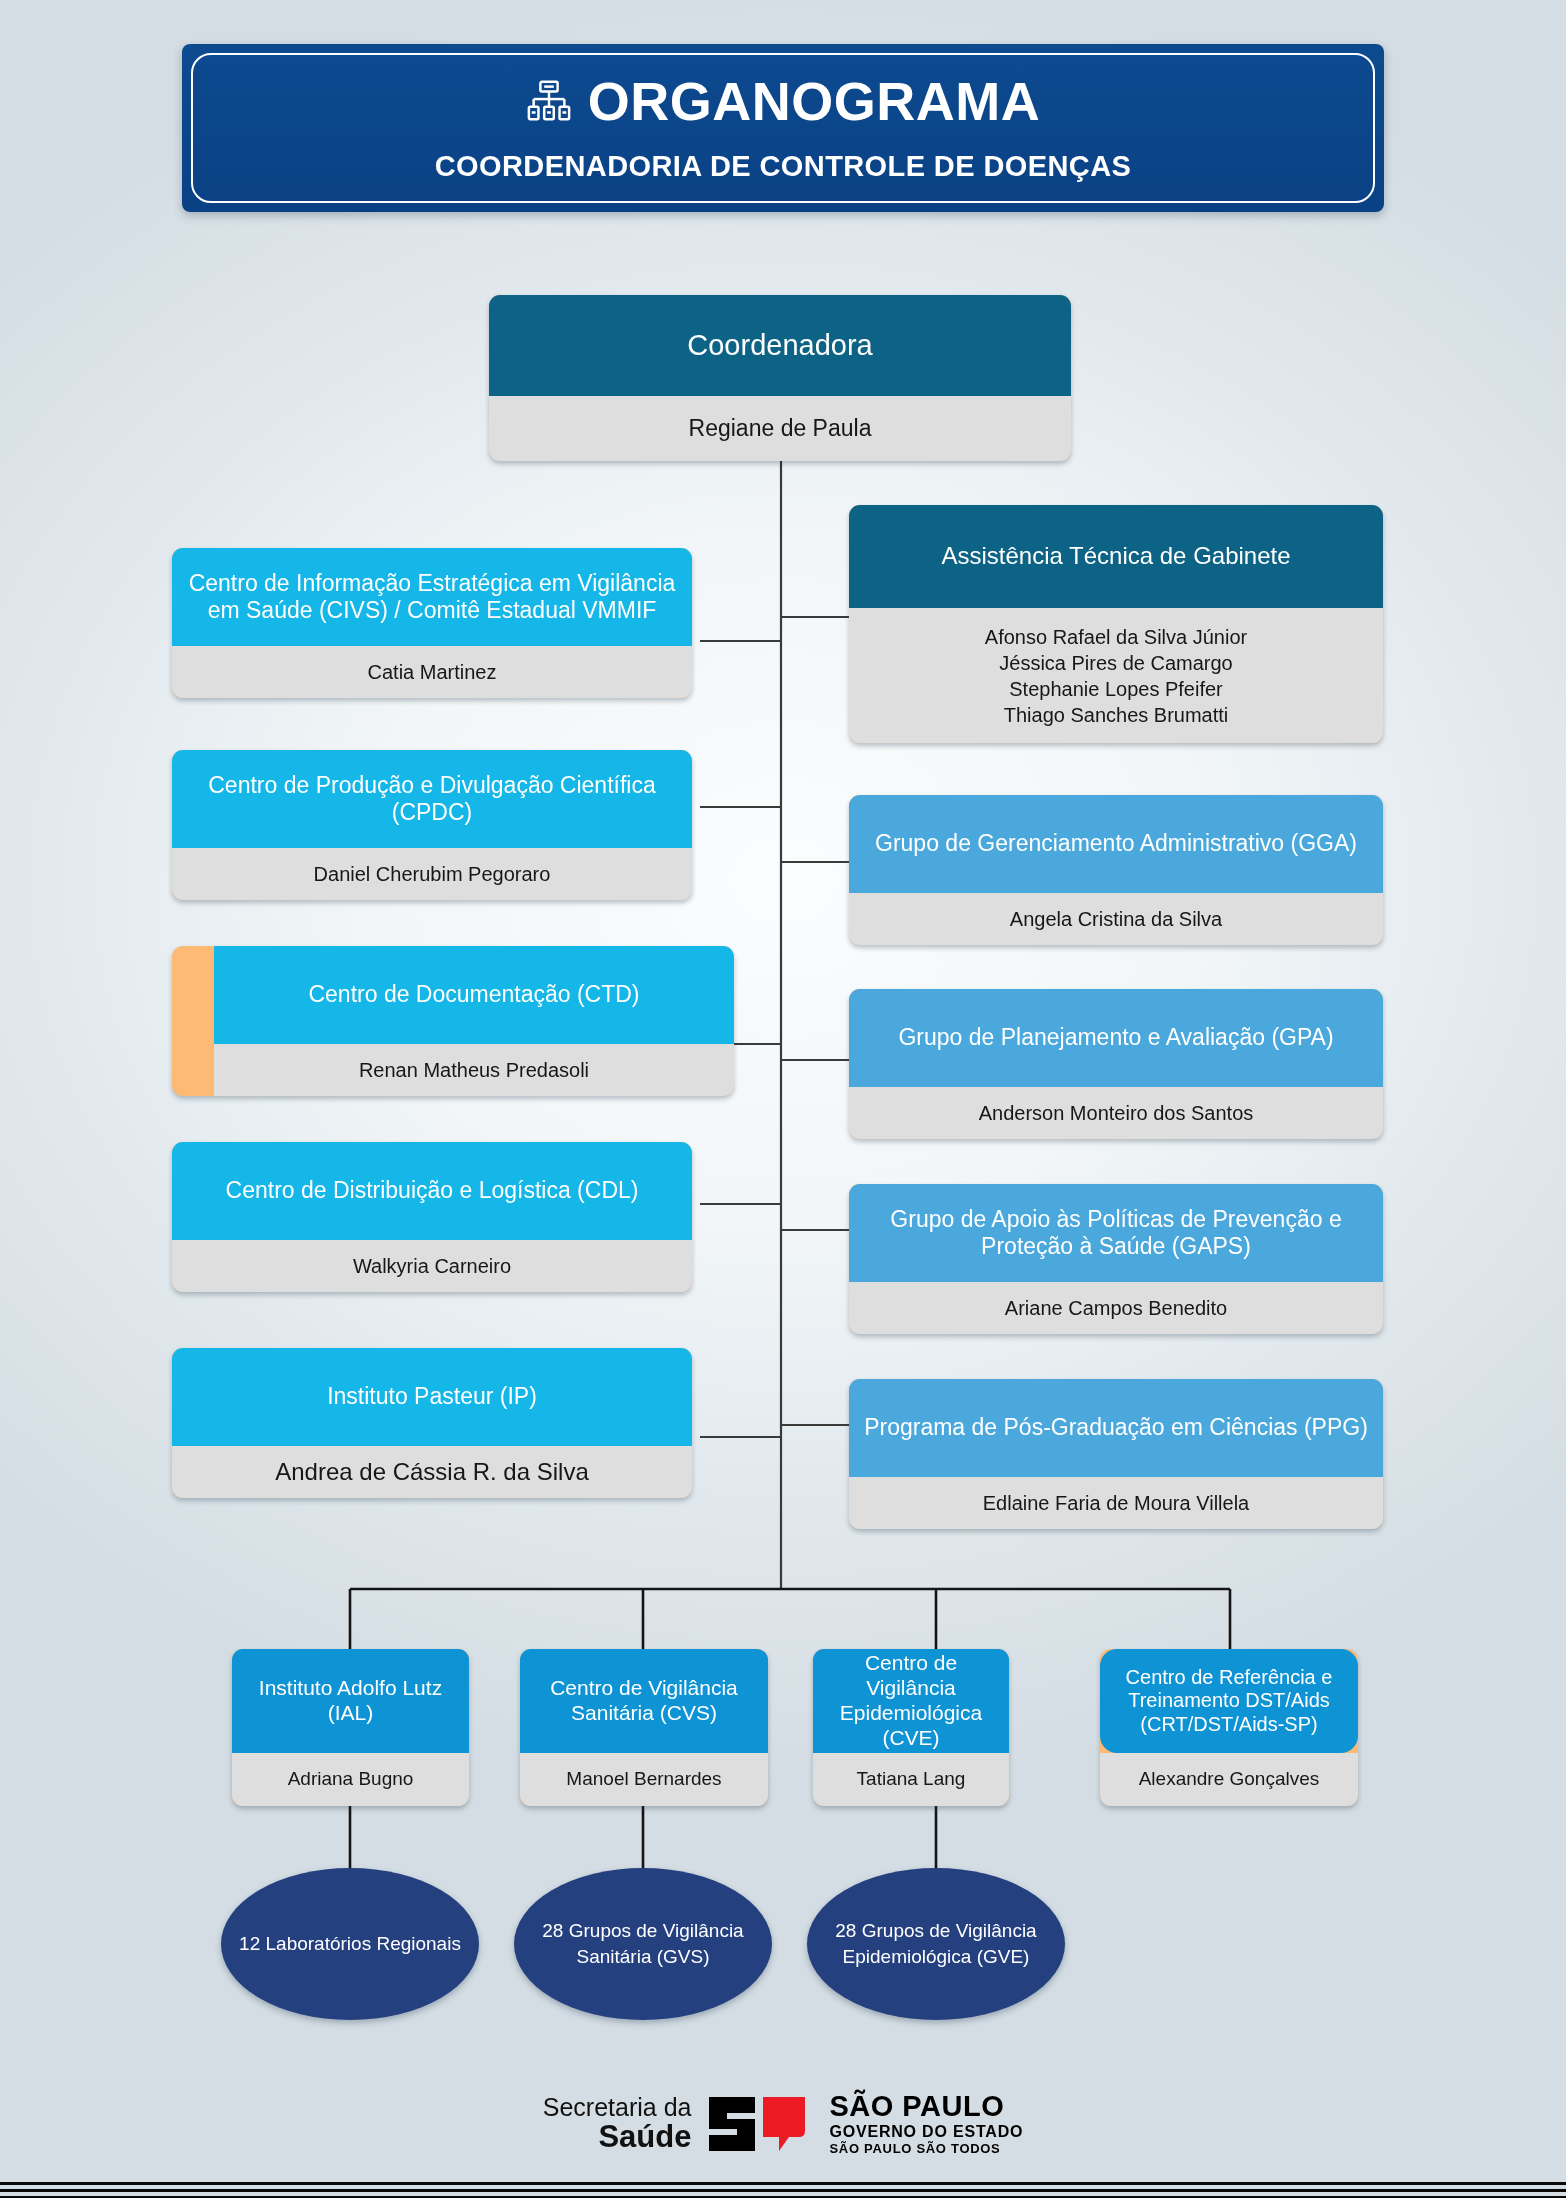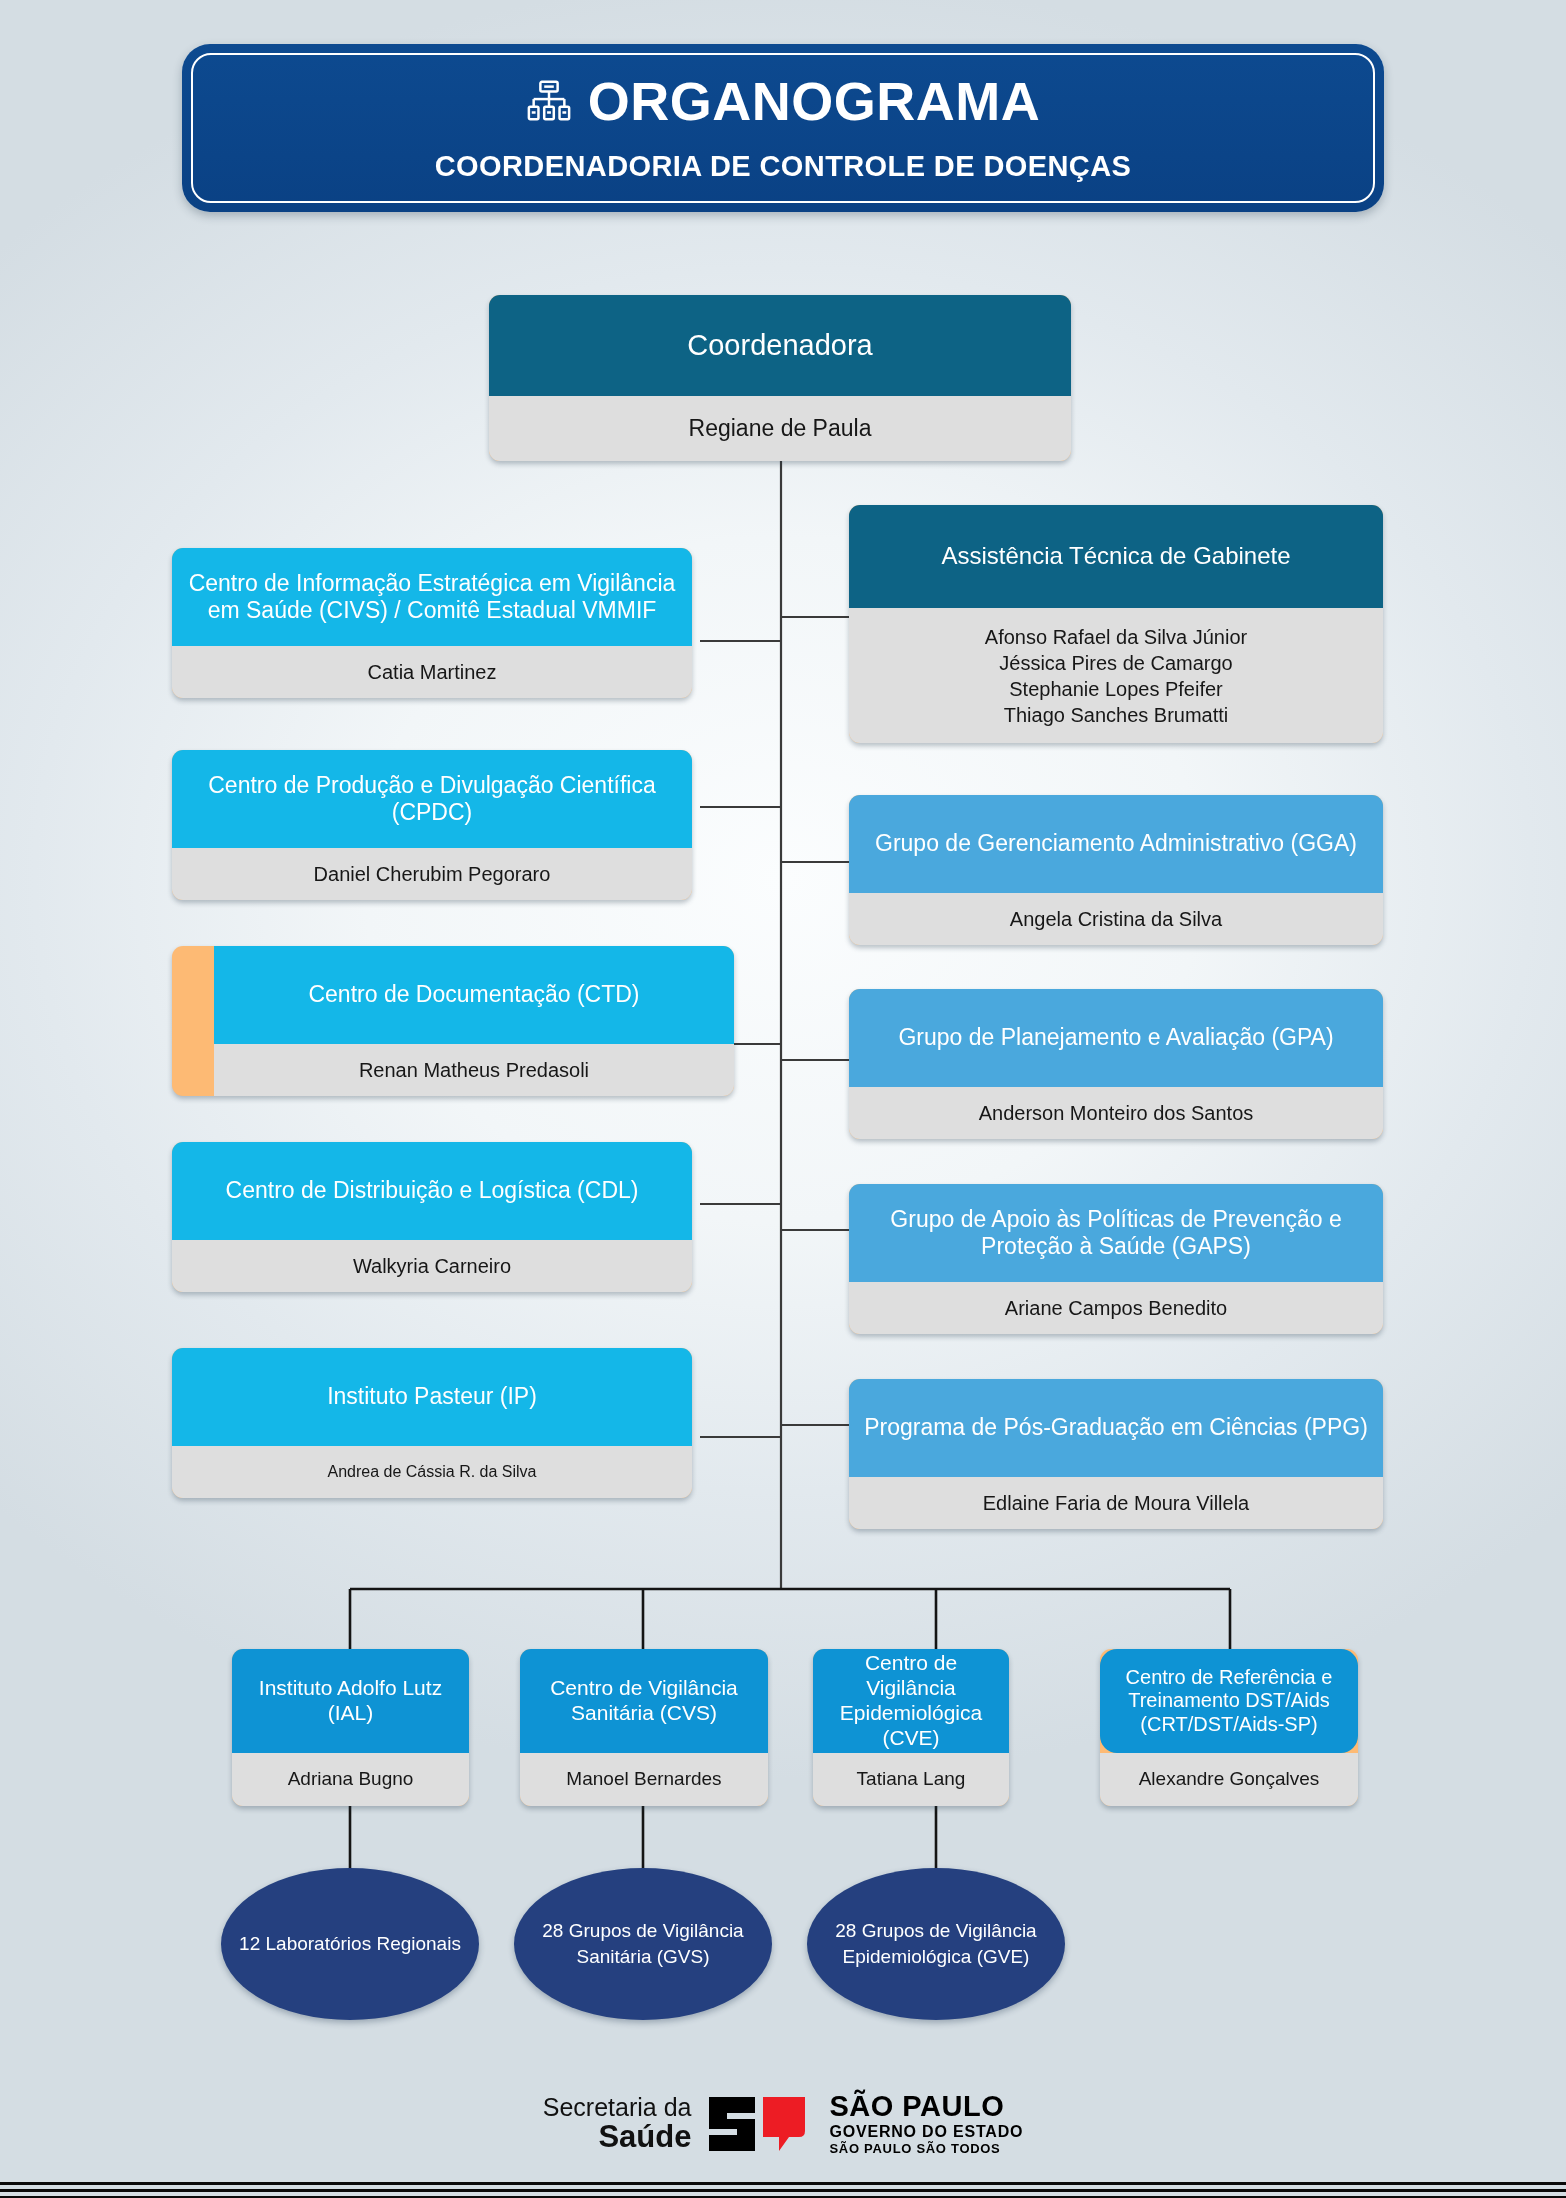--- a/index.html
+++ b/index.html
@@ -13,21 +13,21 @@
   .stage{position:absolute;left:0;top:0;width:1566px;height:2198px;}
 
   
   .svg-lines{position:absolute;left:0;top:0;width:1566px;height:2198px;}
 
   
   .banner{
     position:absolute;left:182px;top:44px;width:1202px;height:168px;
     background:#0b468c;
     background:linear-gradient(180deg,#0d4a90 0%,#0a4184 100%);
-    border-radius:28px;
+    border-radius:8px;
     box-shadow:0 4px 10px rgba(30,50,70,.28);
   }
   .banner:after{
     content:"";position:absolute;left:9px;top:9px;right:9px;bottom:9px;
     border:2px solid #ffffff;border-radius:20px;pointer-events:none;
   }
   .banner-inner{
     position:absolute;left:0;top:0;right:0;bottom:0;
     display:flex;flex-direction:column;align-items:center;justify-content:center;
   }
@@ -198,21 +198,21 @@
     </div>
     <div class="nbody" style="height:52px;font-size:20px;">
       <span>Walkyria Carneiro</span>
     </div>
   </div>
 
   <div class="node cyan" style="left:172px;top:1348px;width:520px;height:150px;">
     <div class="nhead" style="height:98px;font-size:23px;">
       <span>Instituto Pasteur (IP)</span>
     </div>
-    <div class="nbody" style="height:52px;font-size:16px;">
+    <div class="nbody" style="height:52px;font-size:24px;">
       <span>Andrea de Cássia R. da Silva</span>
     </div>
   </div>
 
   <div class="node teal" style="left:849px;top:505px;width:534px;height:238px;">
     <div class="nhead" style="height:103px;font-size:24px;text-align:center;">
       <span>Assistência Técnica de Gabinete</span>
     </div>
     <div class="nbody" style="height:135px;font-size:20px;">
       <span>Afonso Rafael da Silva Júnior</span>

